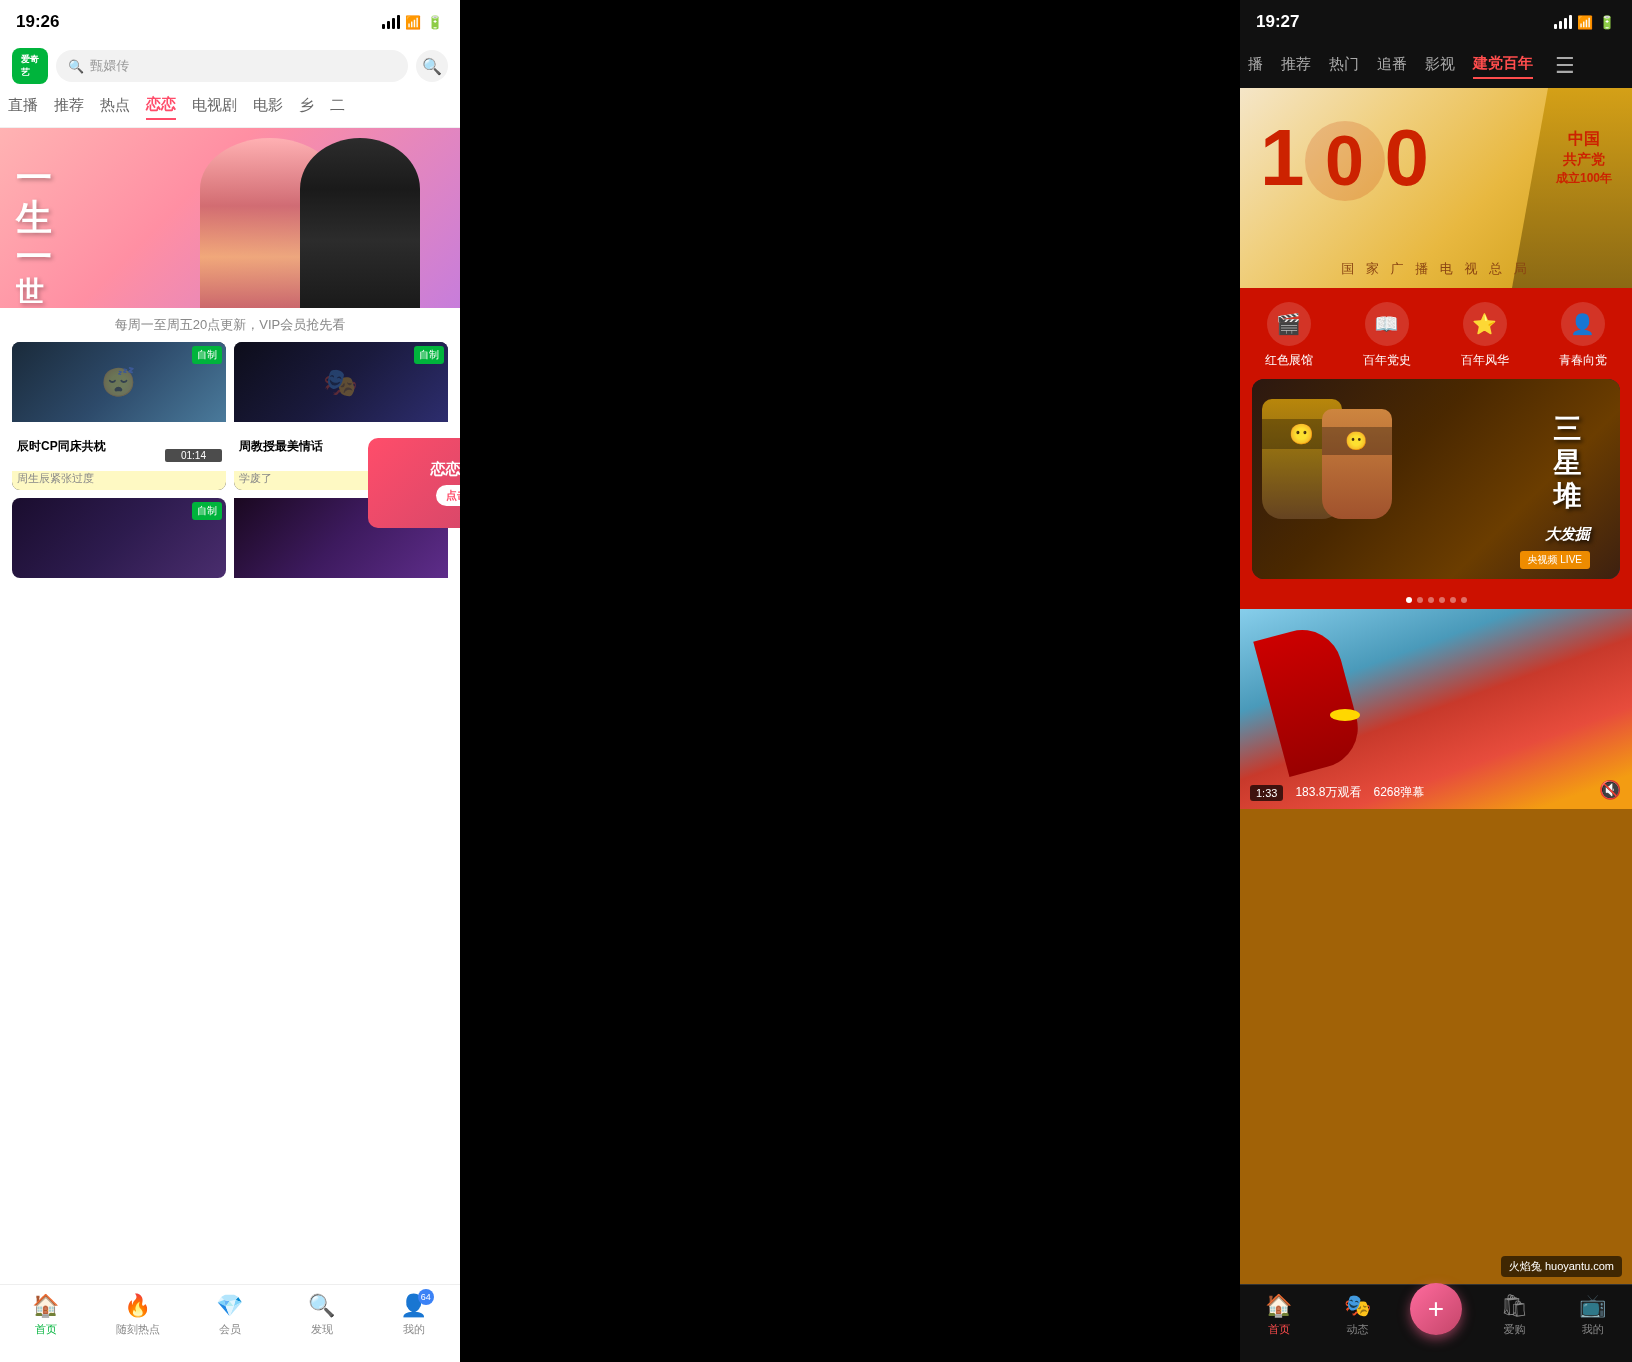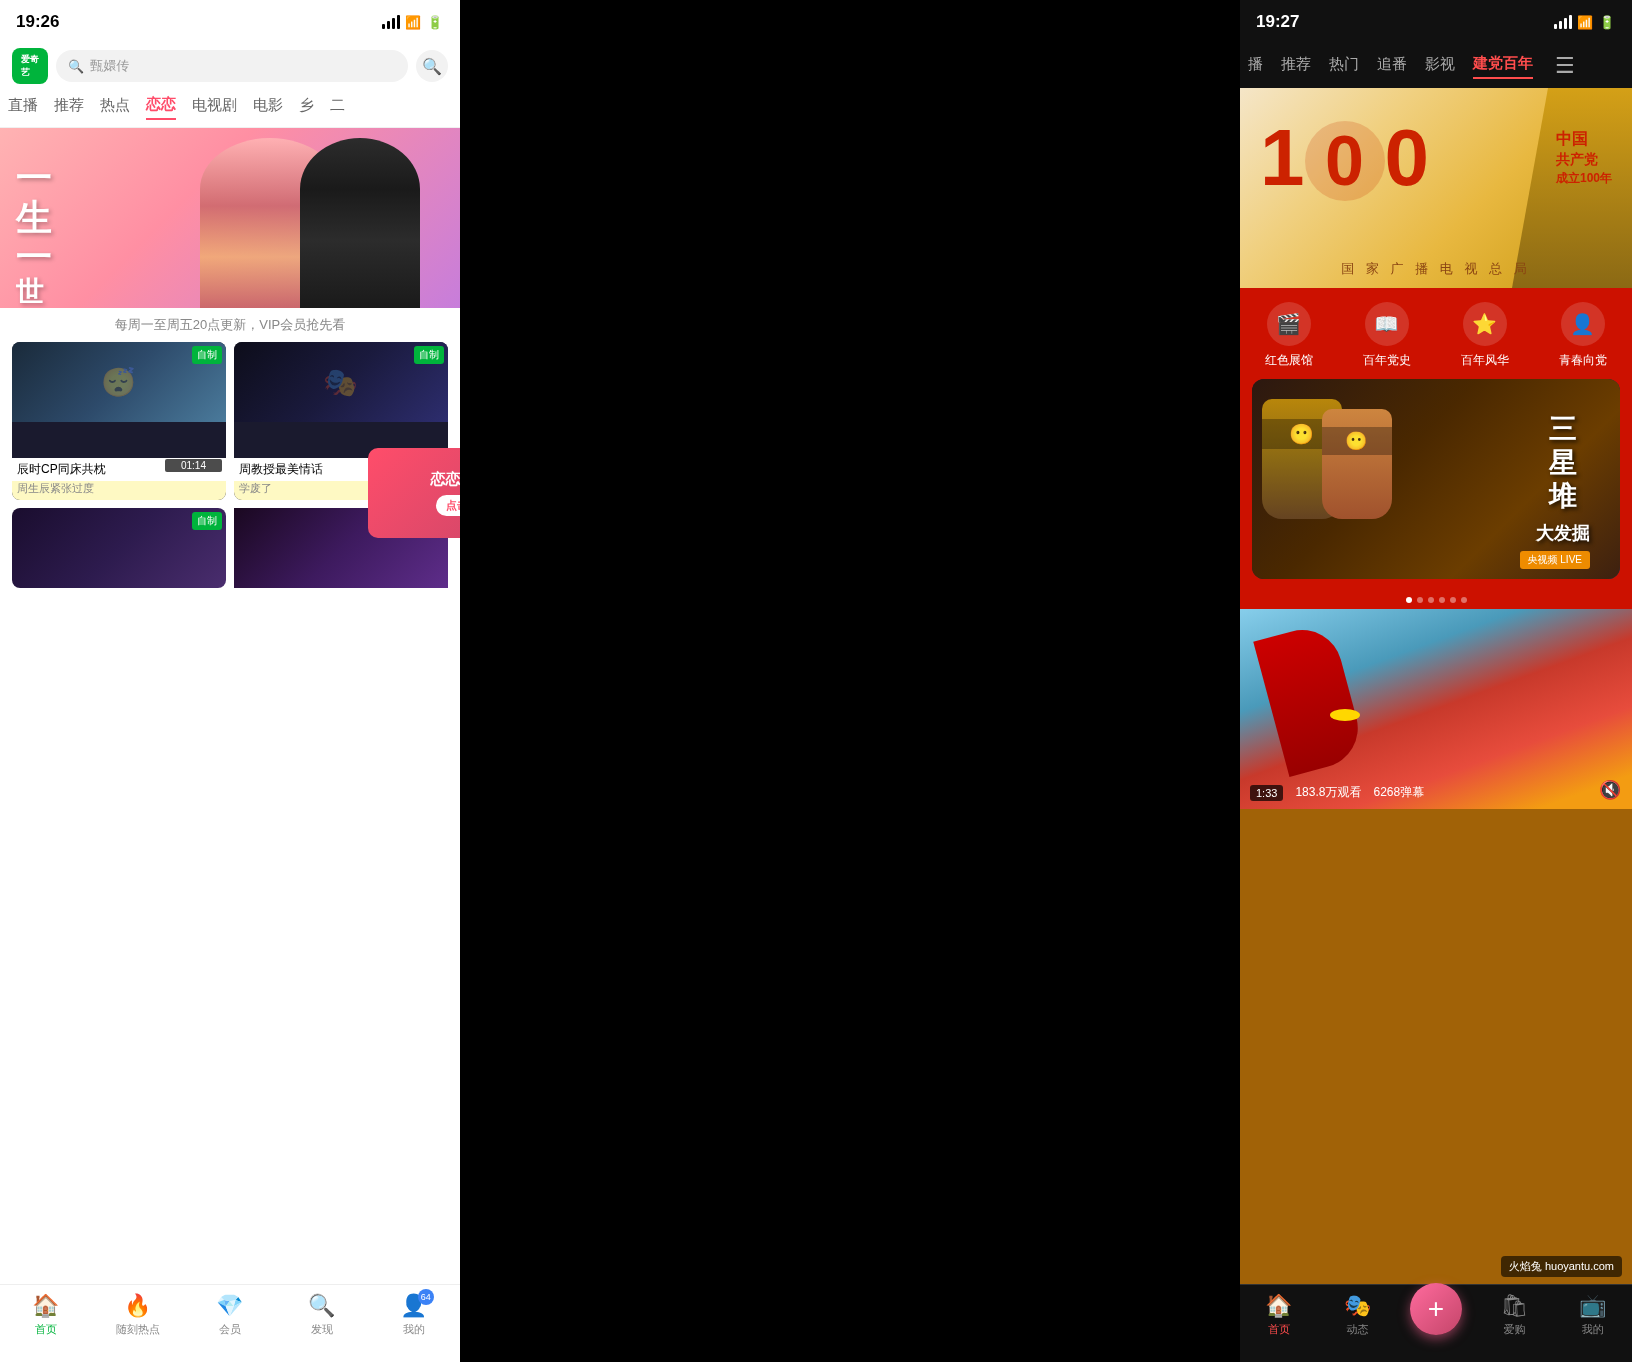--- a/index.html
+++ b/index.html
@@ -172,26 +172,25 @@
     .clip-duration {
       position: absolute;
       bottom: 28px; right: 4px;
       background: rgba(0,0,0,0.7);
       color: #fff;
       font-size: 10px;
       padding: 1px 16px;
       border-radius: 2px;
     }
     .clip-title {
-      padding: 3px 5px;
+      padding: 16px 5px;
       font-size: 12px;
       color: #000;
-      font-weight: 400;
+      font-weight: 700;
       background: #fff;
-      margin-top: 36px;
     }
     .clip-subtitle {
       padding: 0 5px 4px;
       font-size: 11px;
       color: #888;
       background: #fef9c3;
     }
 
     .close-btn {
       position: absolute;
@@ -299,21 +298,21 @@
       position: absolute;
       left: 20px; top: 30px;
       font-size: 72px;
       font-weight: 900;
       color: #cc2200;
       line-height: 1;
     }
     .party-100-sub {
       position: absolute;
       right: 20px; top: 40px;
-      text-align: left;
+      text-align: center;
       font-size: 14px;
       color: #cc2200;
       font-weight: 700;
       line-height: 1.4;
     }
     .party-broadcast-text {
       position: absolute;
       bottom: 10px; left: 0; right: 0;
       text-align: center;
       font-size: 13px;
@@ -757,21 +756,21 @@
             </div>
           </div>
           <div class="mask-face-right">
             <div style="width:100%;height:28px;background:rgba(0,0,0,0.3);margin-top:18px;display:flex;align-items:center;justify-content:center;">
               <span style="color:#cd853f;font-size:18px;">😶</span>
             </div>
           </div>
         </div>
         <div class="slider-card-title">
           三<br>星<br>堆<br>
-          <span style="font-size:18px;">大发掘</span>
+          <span style="font-size:15px;font-style:italic;">大发掘</span>
         </div>
         <div class="slider-platform-badge">央视频 LIVE</div>
       </div>
     </div>
   </div>
 
   <div class="slider-dots">
     <div class="dot active"></div>
     <div class="dot"></div>
     <div class="dot"></div>

